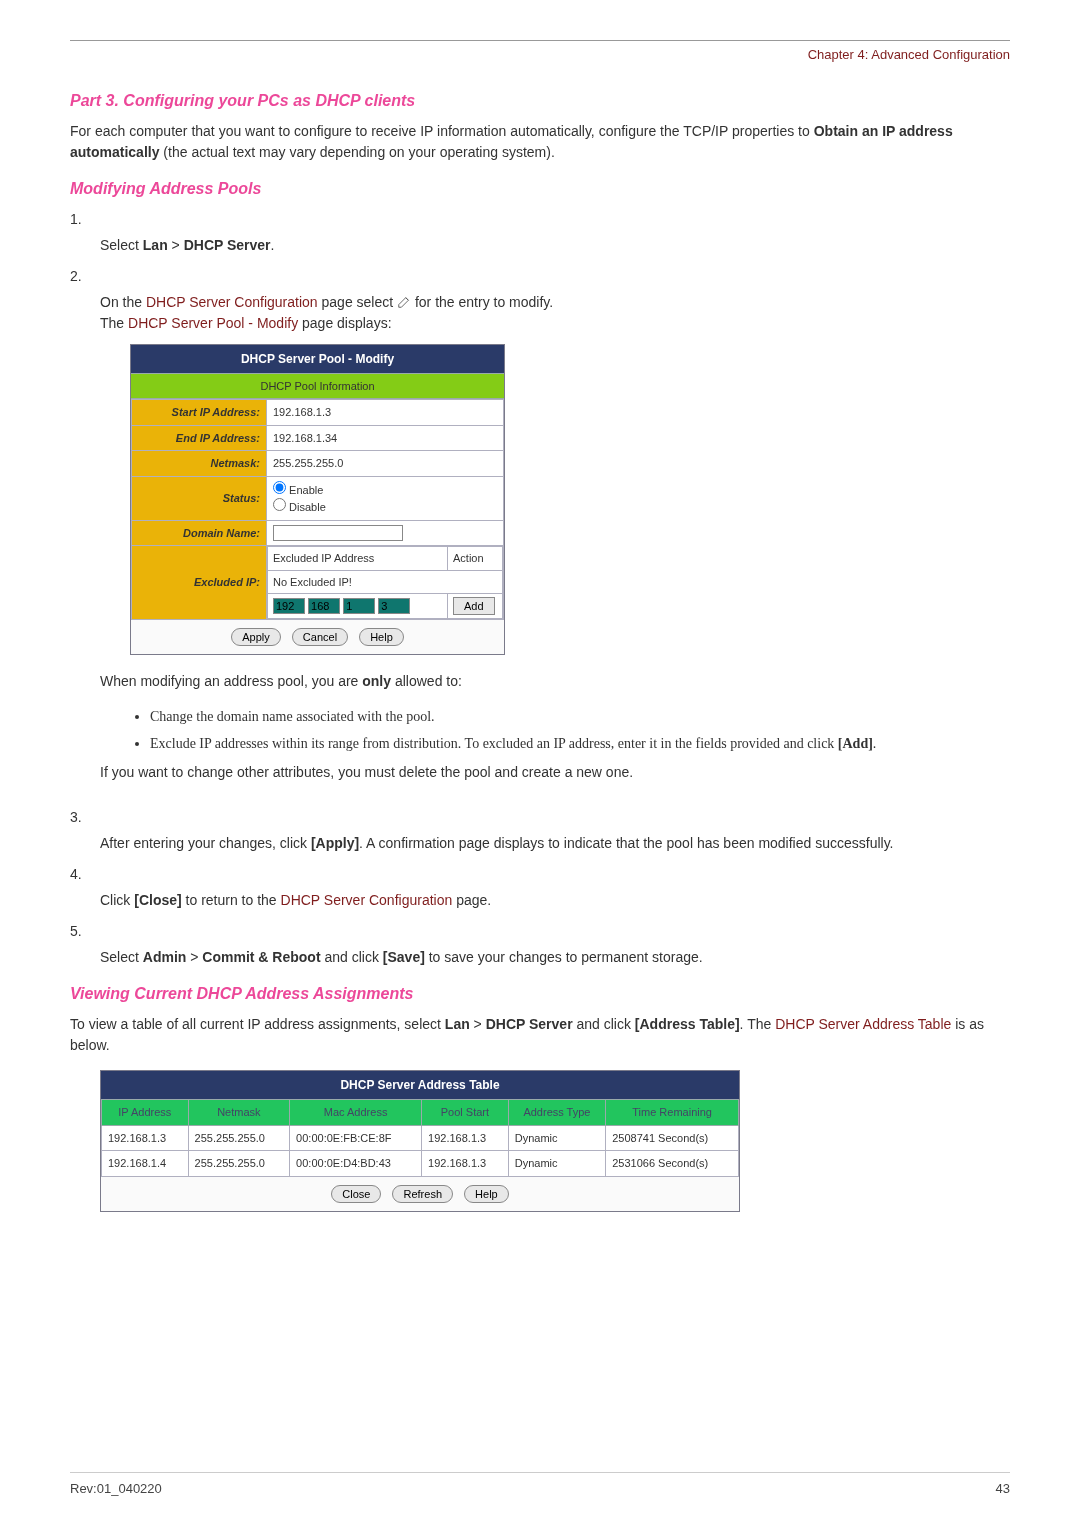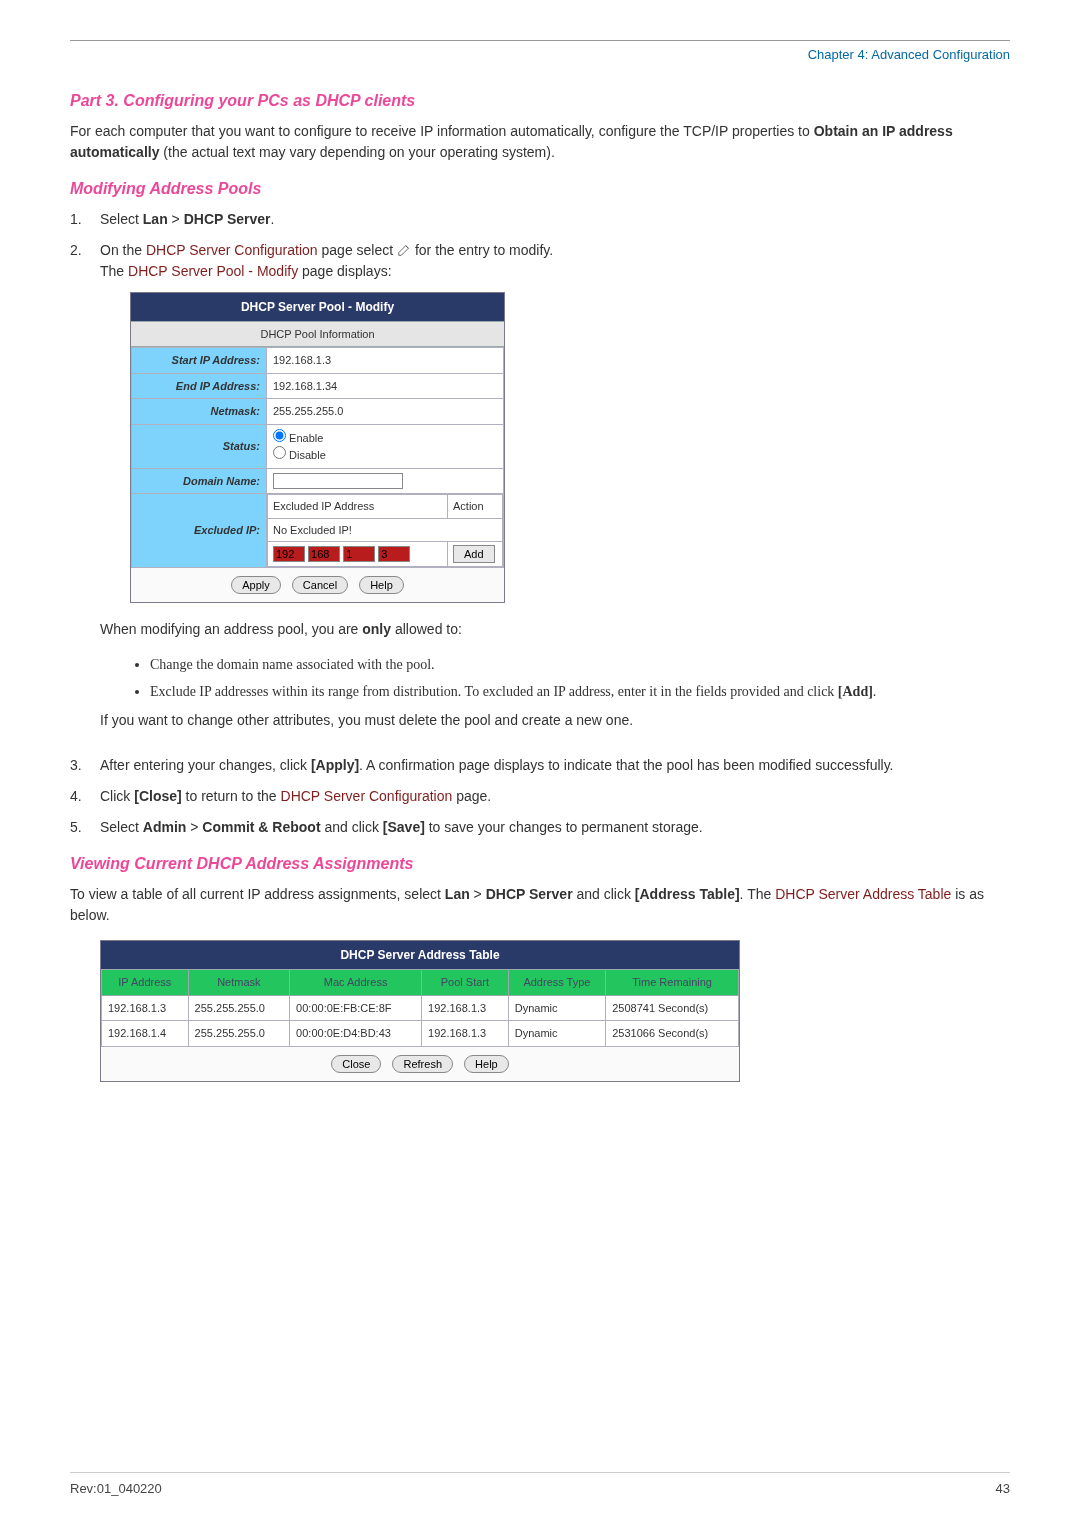--- a/index.html
+++ b/index.html
@@ -12,21 +12,21 @@
       padding: 40px 70px 40px 70px;
       line-height: 1.5;
     }
     .header-line {
       border-top: 1px solid #999;
       margin-bottom: 4px;
     }
     .chapter-header {
       text-align: right;
       font-size: 13px;
-      color: #0369a1;
+      color: #7f1d1d;
       margin-bottom: 24px;
     }
     h2.section-title {
       font-size: 16px;
       font-style: italic;
       font-weight: bold;
       color: #ec4899;
       margin-bottom: 8px;
     }
     p.body-text {
@@ -43,20 +43,21 @@
     ol.numbered > li {
       display: flex;
       margin-bottom: 10px;
     }
     ol.numbered > li .num {
       width: 30px;
       flex-shrink: 0;
     }
     ol.numbered > li .content {
       flex: 1;
+      margin-top: 26px;
     }
     .link-blue { color: #7f1d1d; }
     .pencil-icon {
       display: inline-block;
       width: 14px;
       height: 14px;
       position: relative;
       top: 2px;
     }
     .pencil-icon svg { width: 14px; height: 14px; }
@@ -71,57 +72,57 @@
     }
     .panel-title {
       background: #2a3a68;
       color: #fff;
       font-weight: bold;
       text-align: center;
       padding: 5px;
       font-size: 12px;
     }
     .subheader {
-      background: #e5e5e5;
+      background: #84cc16;
       color: #333;
       text-align: center;
       padding: 4px;
       font-size: 11px;
       border-top: 1px solid #9aa;
       border-bottom: 1px solid #9aa;
     }
     .panel-table { width: 100%; border-collapse: collapse; }
     .panel-table td {
       border: 1px solid #b0b0c0;
       padding: 4px 6px;
       vertical-align: middle;
     }
     .panel-table td.label {
       text-align: right;
       font-style: italic;
       font-weight: bold;
       width: 135px;
-      background: #7dd3fc;
+      background: #eab308;
     }
     .panel-table td.val {
       text-align: left;
       background: #fff;
     }
     .panel-table input[type="text"].field {
       width: 130px;
       font-size: 11px;
       padding: 1px 2px;
       border: 1px solid #888;
     }
     .panel-table input[type="text"].oct {
       width: 32px;
       font-size: 11px;
       padding: 1px 2px;
       border: 1px solid #888;
-      background: #b91c1c;
+      background: #0f766e;
       text-align: left;
     }
     .inner-table { width: 100%; border-collapse: collapse; }
     .inner-table td {
       border: 1px solid #b0b0c0;
       padding: 3px 5px;
       font-size: 11px;
     }
     .btn {
       font-size: 11px;

